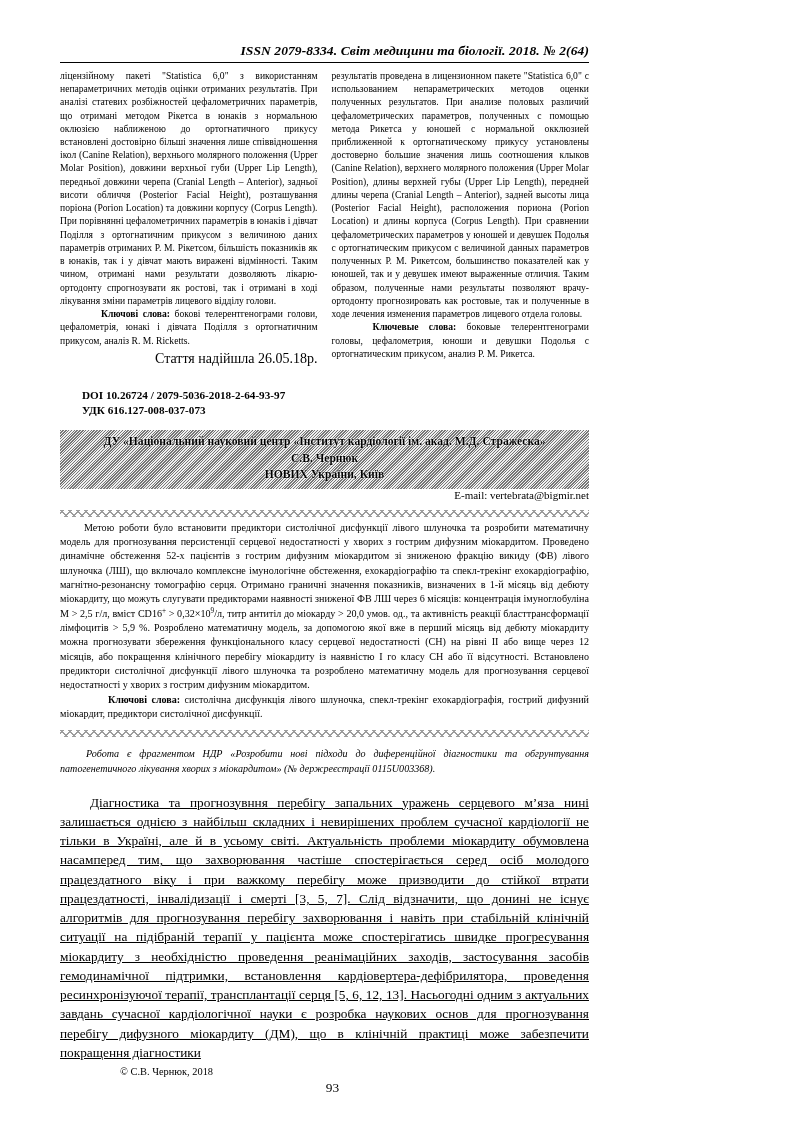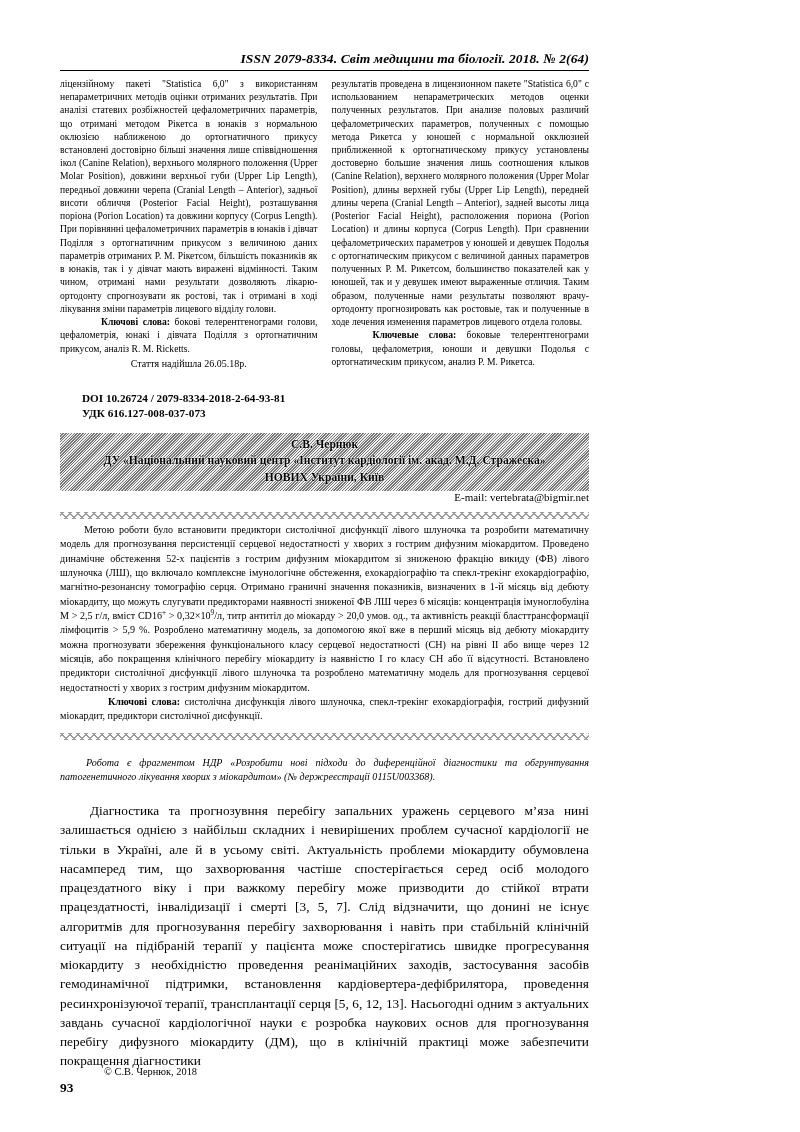--- a/index.html
+++ b/index.html
@@ -15,21 +15,21 @@
     font-family: "Liberation Serif", "DejaVu Serif", serif;
     color: #000;
     -webkit-font-smoothing: antialiased;
   }
   .page {
     position: absolute;
     left: 0; top: 0;
     width: 649px;
     height: 1132px;
     box-sizing: border-box;
-    padding: 8px 60px;
+    padding: 0 60px;
   }
 
   
   .running-head {
     padding-top: 44px;
     text-align: right;
     font-style: italic;
     font-weight: bold;
     font-size: 13.5px;
     letter-spacing: .1px;
@@ -54,23 +54,23 @@
     line-height: 1.38;
     text-align: justify;
     text-justify: inter-word;
     hyphens: none;
   }
   .col p { margin: 0; }
   .col p + p { margin-top: 0px; }
   .kw-head { font-weight: bold; margin-left: 24px; }
   .indent { text-indent: 17px; }
   .right-note {
-    text-align: center;
+    text-align: right;
     margin-top: 2px;
-    font-size: 10px;
+    font-size: 14px;
   }
 
   
   .doi-block {
     margin-top: 20px;
     font-weight: bold;
     font-size: 11.2px;
     line-height: 1.35;
     padding-left: 22px;
   }
@@ -125,58 +125,57 @@
   
   .abstract {
     font-size: 10.1px;
     line-height: 1.42;
     text-align: justify;
   }
   .abstract p { margin: 0; text-indent: 24px; }
   .abstract sup { font-size: 7.2px; vertical-align: super; line-height: 0; }
 
   .funding-note {
-    margin-top: 16px;
+    margin-top: 10px;
     font-size: 10.1px;
     line-height: 1.45;
     font-style: italic;
     text-align: justify;
     text-indent: 26px;
   }
 
   
   .body-text {
     margin-top: 16px;
     font-size: 13.3px;
     line-height: 1.45;
     text-align: justify;
   }
-  .body-text p { margin: 0; text-indent: 30px; }
+  .body-text p { margin: 0; text-indent: 30px; text-decoration: underline; }
 
   
   .footer {
     position: absolute;
-    left: 60px;
+    left: 76px;
     right: 60px;
     bottom: 36px;
     height: 30px;
   }
   .copyright {
     position: absolute;
     left: 44px;
     top: 0;
     font-size: 10.4px;
   }
   .page-number {
     position: absolute;
     left: 0; right: 0;
     top: 14px;
-    text-align: left;
+    text-align: center;
     font-size: 13.4px;
-    font-weight: bold;
   }
 </style>
 </head>
 <body>
 
 <div class="page">
 
   <div class="running-head">ISSN 2079-8334. Світ медицини та біології. 2018. № 2(64)</div>
   <hr class="rule-head">
 
@@ -189,27 +188,27 @@
     </div>
 
     <div class="col">
       <p>результатів проведена в лицензионном пакете "Statistica 6,0" с использованием непараметрических методов оценки полученных результатов. При анализе половых различий цефалометрических параметров, полученных с помощью метода Рикетса у юношей с нормальной окклюзией приближенной к ортогнатическому прикусу установлены достоверно большие значения лишь соотношения клыков (Canine Relation), верхнего молярного положения (Upper Molar Position), длины верхней губы (Upper Lip Length), передней длины черепа (Cranial Length – Anterior), задней высоты лица (Posterior Facial Height), расположения пориона (Porion Location) и длины корпуса (Corpus Length). При сравнении цефалометрических параметров у юношей и девушек Подолья с ортогнатическим прикусом с величиной данных параметров полученных Р. М. Рикетсом, большинство показателей как у юношей, так и у девушек имеют выраженные отличия. Таким образом, полученные нами результаты позволяют врачу-ортодонту прогнозировать как ростовые, так и полученные в ходе лечения изменения параметров лицевого отдела головы.</p>
       <p class="indent"><span class="kw-head">Ключевые слова:</span><span> боковые телерентгенограми головы, цефалометрия, юноши и девушки Подолья с ортогнатическим прикусом, анализ Р. М. Рикетса.</span></p>
     </div>
 
   </div>
 
   <div class="doi-block">
-    <div>DOI 10.26724 / 2079-8334-2018-2-64-93-81</div>
+    <div>DOI 10.26724 / 2079-5036-2018-2-64-93-97</div>
     <div>УДК 616.127-008-037-073</div>
   </div>
 
   <div class="author-band">
+    <span class="ln">ДУ «Національний науковий центр «Інститут кардіології ім. акад. М.Д. Стражеска»</span>
     <span class="ln">С.В. Чернюк</span>
-    <span class="ln">ДУ «Національний науковий центр «Інститут кардіології ім. акад. М.Д. Стражеска»</span>
     <span class="ln">НОВИХ України, Київ</span>
   </div>
 
 
   <div class="email-line">E-mail: vertebrata@bigmir.net</div>
 
   <div class="zigzag"></div>
 
   <div class="abstract">
     <p><span>Метою роботи було встановити предиктори систолічної дисфункції лівого шлуночка та розробити математичну модель для прогнозування персистенції серцевої недостатності у хворих з гострим дифузним міокардитом. Проведено динамічне обстеження 52-х пацієнтів з гострим дифузним міокардитом зі зниженою фракцію викиду (ФВ) лівого шлуночка (ЛШ), що включало комплексне імунологічне обстеження, ехокардіографію та спекл-трекінг ехокардіографію, магнітно-резонансну томографію серця. Отримано граничні значення показників, визначених в 1-й місяць від дебюту міокардиту, що можуть слугувати предикторами наявності зниженої ФВ ЛШ через 6 місяців: концентрація імуноглобуліна М &gt; 2,5 г/л, вміст CD16</span><sup>+</sup><span> &gt; 0,32×10</span><sup>9</sup><span>/л, титр антитіл до міокарду &gt; 20,0 умов. од., та активність реакції бласттрансформації лімфоцитів &gt; 5,9 %. Розроблено математичну модель, за допомогою якої вже в перший місяць від дебюту міокардиту можна прогнозувати збереження функціонального класу серцевої недостатності (СН) на рівні ІІ або вище через 12 місяців, або покращення клінічного перебігу міокардиту із наявністю І го класу СН або її відсутності. Встановлено предиктори систолічної дисфункції лівого шлуночка та розроблено математичну модель для прогнозування серцевої недостатності у хворих з гострим дифузним міокардитом.</span></p>

